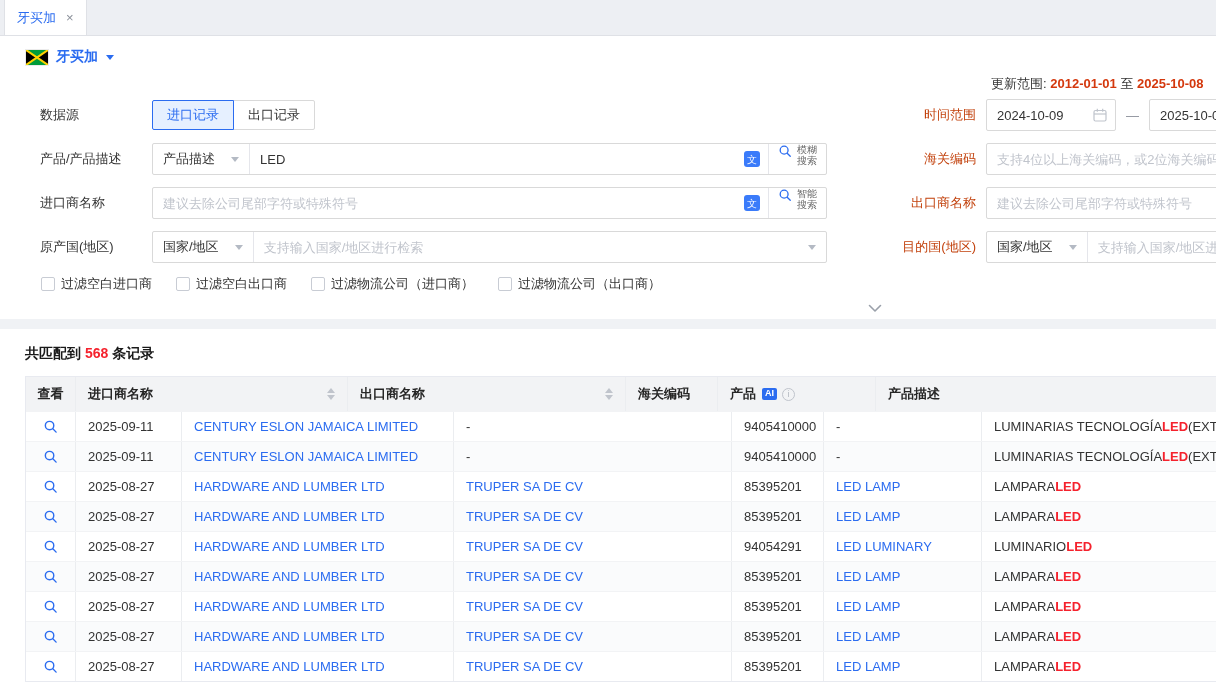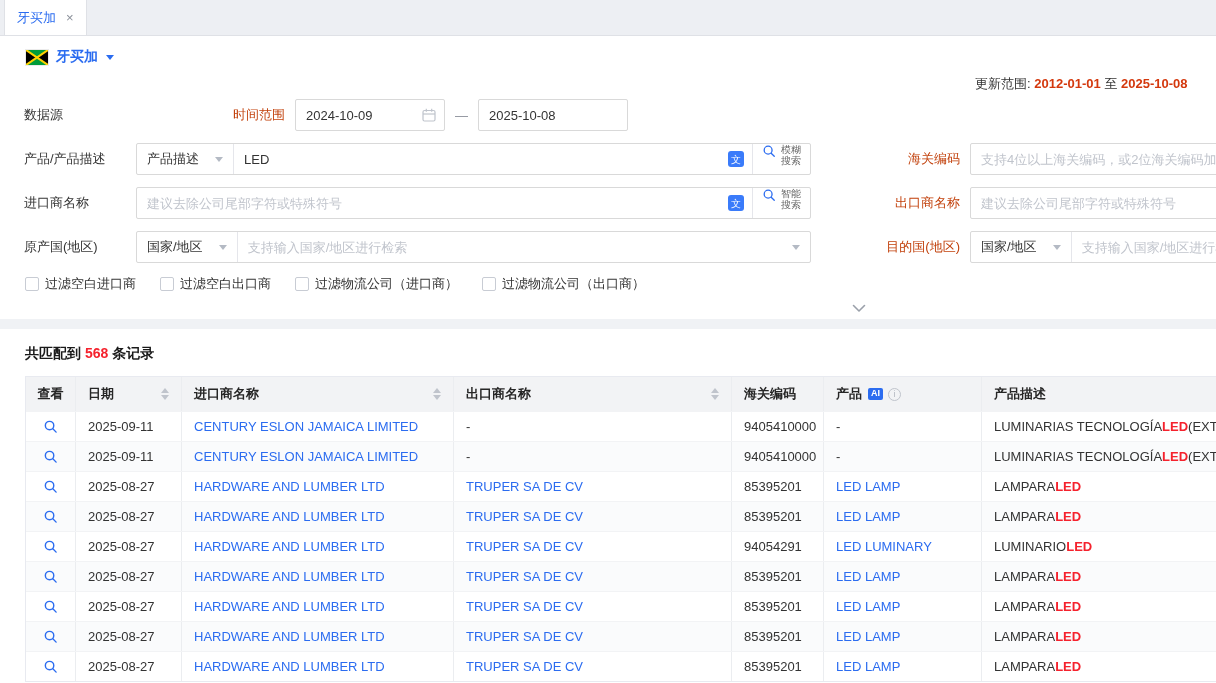--- a/index.html
+++ b/index.html
@@ -13,21 +13,21 @@
   .tabbar { height:36px; background:#edeff3; border-bottom:1px solid #dfe1e6; display:flex; align-items:stretch; padding-left:4px; }
   .tab { background:#fff; display:flex; align-items:center; gap:10px; padding:0 12px; color:#2b6cf0; border-left:1px solid #dfe1e6; border-right:1px solid #dfe1e6; cursor:pointer; }
   .tab-close { color:#8a8f99; font-size:13px; line-height:1; cursor:pointer; }
   
   .country-row { display:flex; align-items:center; gap:8px; padding:12px 0 9px 26px; }
   .flag { width:22px; height:15px; flex:none; box-shadow:0 0 0 1px rgba(0,0,0,.08); }
   .country-name { color:#2b6cf0; font-weight:bold; font-size:14px; }
   .caret { width:0; height:0; border-left:4px solid transparent; border-right:4px solid transparent; border-top:5px solid #b4bac4; display:inline-block; }
   .caret.blue { border-top-color:#2b6cf0; }
   
-  .filter-area { padding:0 0 0 24px; position:relative; }
+  .filter-area { padding:0 0 0 40px; position:relative; }
   .update-line { margin-left:951px; white-space:nowrap; margin-bottom:6px; color:#333; }
   .urange-date { color:#d4380d; font-weight:bold; }
   .frow { display:flex; align-items:center; margin-bottom:12px; }
   .flabel { flex:none; width:112px; text-align:left; padding-right:10px; color:#333; }
   .fleft { flex:none; width:675px; display:flex; align-items:center; }
   .frlabel { flex:none; width:90px; text-align:right; padding-right:10px; margin-left:69px; color:#c2410c; white-space:nowrap; }
   .fright { flex:none; display:flex; align-items:center; }
   
   .seg { display:flex; }
   .seg-btn { height:30px; padding:0 14px; display:flex; align-items:center; border:1px solid #d9d9d9; background:#fff; cursor:pointer; color:#333; }
@@ -37,21 +37,21 @@
   
   .igroup { display:flex; align-items:center; border:1px solid #d9d9d9; border-radius:2px; height:32px; background:#fff; }
   .grow { width:100%; }
   .ig-select { flex:none; display:flex; align-items:center; gap:16px; padding:0 10px; height:100%; border-right:1px solid #e5e6eb; cursor:pointer; white-space:nowrap; }
   .ig-input { flex:1; min-width:0; border:none; outline:none; height:100%; padding:0 10px; font-size:13px; color:#333; background:transparent; font-family:inherit; }
   .ig-input::placeholder { color:#c0c4cc; }
   .ig-icons { flex:none; display:flex; align-items:center; padding:0 8px; }
   .ig-addon { flex:none; display:flex; align-items:flex-start; gap:5px; padding:0 9px; height:100%; border-left:1px solid #e5e6eb; cursor:pointer; }
   .addon-text { font-size:10px; line-height:11px; color:#666; }
   .ig-caretbox { flex:none; padding:0 10px; display:flex; align-items:center; }
-  .datebox { width:150px; flex:none; }
+  .datebox { width:130px; flex:none; }
   .range-sep { margin:0 10px; color:#8a8f99; }
   .rwide { width:420px; flex:none; }
   
   .checks { display:flex; gap:24px; margin:2px 0 10px 1px; align-items:flex-end; }
   .check { display:flex; align-items:center; gap:6px; cursor:pointer; }
   .box { width:14px; height:14px; border:1px solid #c8ccd4; border-radius:2px; background:#fff; flex:none; }
   .collapse-row { position:relative; height:16px; }
   .collapse-btn { position:absolute; left:828px; top:-2px; cursor:pointer; color:#9aa0aa; }
   .band { height:10px; background:#f0f2f5; }
   
@@ -104,20 +104,26 @@
 
   <div class="update-line">
     <span>更新范围:</span>
     <span class="urange-date">2012-01-01</span>
     <span>至</span>
     <span class="urange-date">2025-10-08</span>
   </div>
 
   <div class="frow">
     <div class="flabel">数据源</div>
+    <div class="fleft">
+      <div class="seg">
+        <div class="seg-btn active">进口记录</div>
+        <div class="seg-btn">出口记录</div>
+      </div>
+    </div>
     <div class="frlabel">时间范围</div>
     <div class="fright">
       <div class="igroup datebox">
         <input class="ig-input" value="2024-10-09" style="">
         <span class="ig-icons">
           <svg width="14" height="14" viewBox="0 0 14 14">
               <rect x="1" y="2.5" width="12" height="10.5" rx="1.5" fill="none" stroke="#bfc4cc" stroke-width="1.2"></rect>
               <line x1="1" y1="6" x2="13" y2="6" stroke="#bfc4cc" stroke-width="1.2"></line>
               <line x1="4.3" y1="0.8" x2="4.3" y2="3.8" stroke="#bfc4cc" stroke-width="1.2"></line>
               <line x1="9.7" y1="0.8" x2="9.7" y2="3.8" stroke="#bfc4cc" stroke-width="1.2"></line>
@@ -255,27 +261,20 @@
 <div class="results">
   <div class="summary">
     <span>共匹配到</span><span class="count">568</span><span>条记录</span>
   </div>
 
   <div class="table">
     <div class="thead">
       <div class="th c-view">
           <span>查看</span>
         </div>
-      <div class="th c-date">
-        <span>日期</span>
-        <span class="sorters">
-            <i class="car-up"></i>
-            <i class="car-dn"></i>
-          </span>
-      </div>
       <div class="th c-imp">
         <span>进口商名称</span>
         <span class="sorters">
             <i class="car-up"></i>
             <i class="car-dn"></i>
           </span>
       </div>
       <div class="th c-exp">
         <span>出口商名称</span>
         <span class="sorters">

